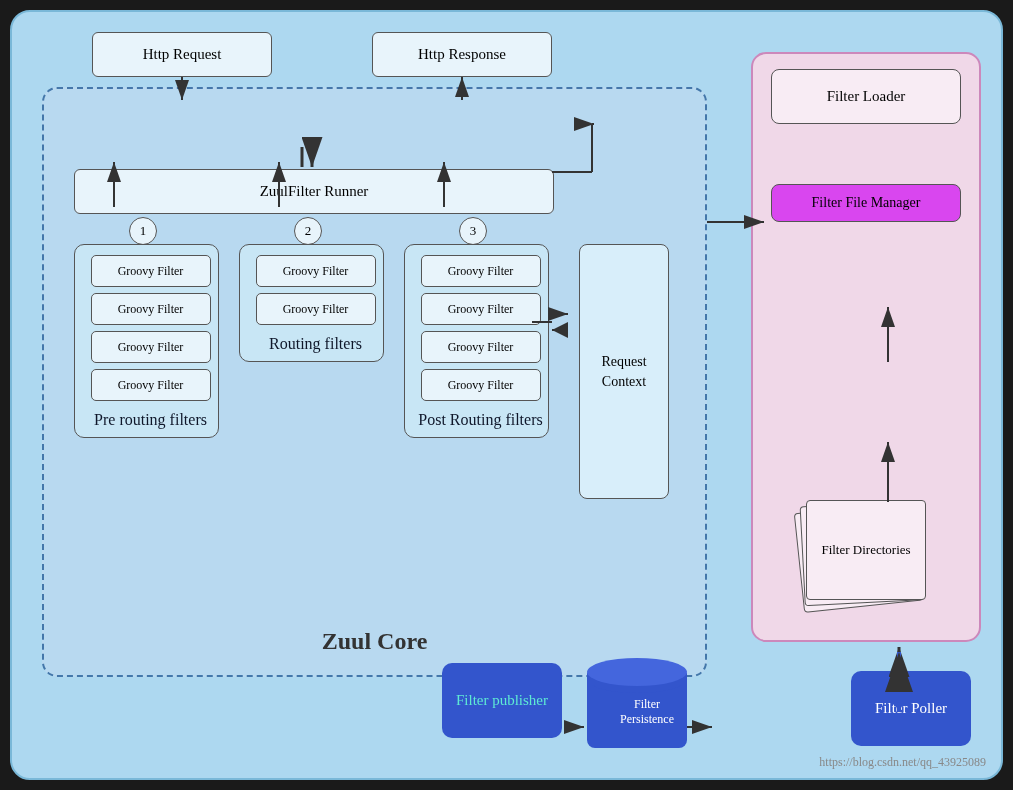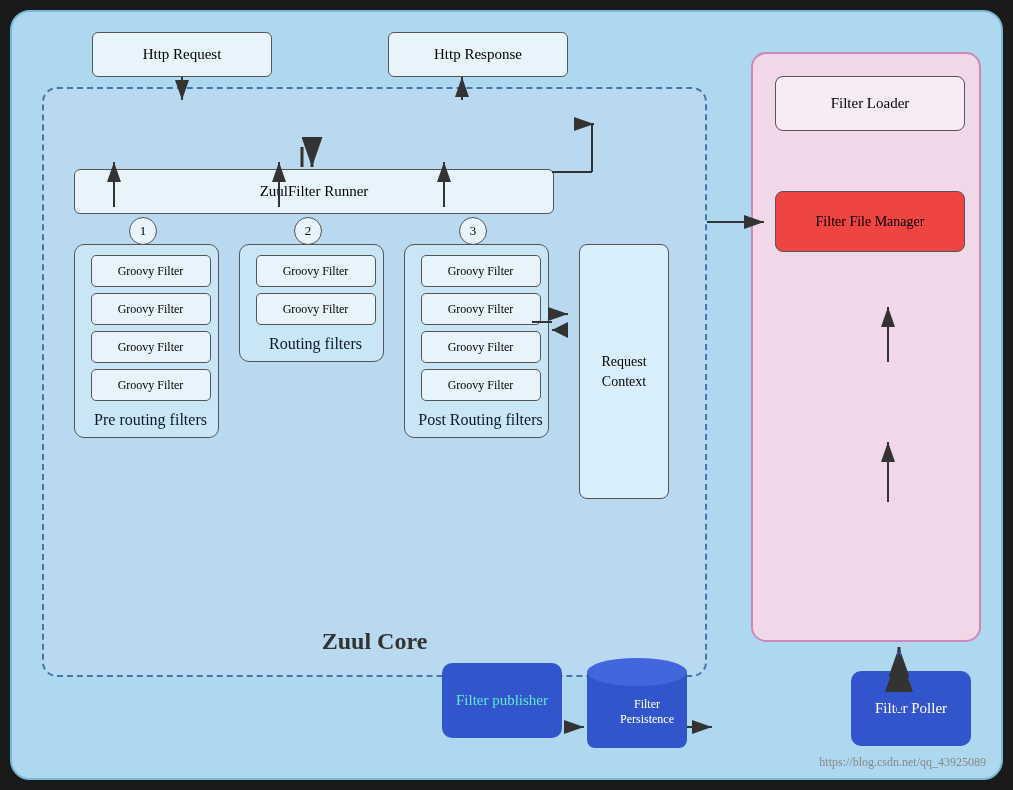--- a/index.html
+++ b/index.html
@@ -34,21 +34,20 @@
     }
     .http-response {
       position: absolute;
       top: 20px; left: 360px;
       width: 180px; height: 45px;
       background: #e8f4fb;
       border: 1.5px solid #555;
       border-radius: 6px;
       display: flex; align-items: center; justify-content: center;
       font-size: 15px;
-      margin-left: 16px;
     }
     
     .zuul-servlet {
       position: absolute;
       top: 90px; left: 60px;
       width: 520px; height: 45px;
       background: #e8f4fb;
       border: 1.5px solid #555;
       border-radius: 6px;
       display: flex; align-items: center; justify-content: center;
@@ -143,34 +142,34 @@
     }
     
     .right-panel {
       position: absolute;
       top: 40px; right: 20px;
       width: 230px;
       height: 590px;
       background: #f0d8e8;
       border: 2px solid #cc88bb;
       border-radius: 15px;
-      padding: 22px;
+      padding: 15px;
     }
     .filter-loader-box {
       width: 190px; height: 55px;
       background: #f8ecf4;
       border: 1.5px solid #555;
       border-radius: 8px;
       display: flex; align-items: center; justify-content: center;
       font-size: 15px;
       margin: 0 auto;
     }
     .filter-file-manager-box {
-      width: 190px; height: 61px;
-      background: #ef4444;
+      width: 190px; height: 38px;
+      background: #d946ef;
       border: 1.5px solid #555;
       border-radius: 8px;
       display: flex; align-items: center; justify-content: center;
       font-size: 14px;
       text-align: center;
       margin: 0 auto;
       margin-top: 60px;
     }
     
     .filter-directories {
@@ -330,20 +329,28 @@
   <div class="right-panel">
 
     <div class="filter-loader-box">
       <span>Filter Loader</span>
     </div>
 
     <div class="filter-file-manager-box">
       <span>Filter File Manager</span>
     </div>
 
+    <div class="filter-directories">
+      <div class="dir-paper dir-paper-1"></div>
+      <div class="dir-paper dir-paper-2"></div>
+      <div class="dir-paper dir-paper-3">
+        <span>Filter
+Directories</span>
+      </div>
+    </div>
   </div>
 
   <div class="filter-publisher">
     <span>Filter
 publisher</span>
   </div>
 
   <div class="filter-persistence">
     <div style="position:relative; width:100px; height:95px;">
       <div style="position:absolute; bottom:0; width:100px; height:75px; background:#3355cc; border-radius:0 0 8px 8px; z-index:1;"></div>

